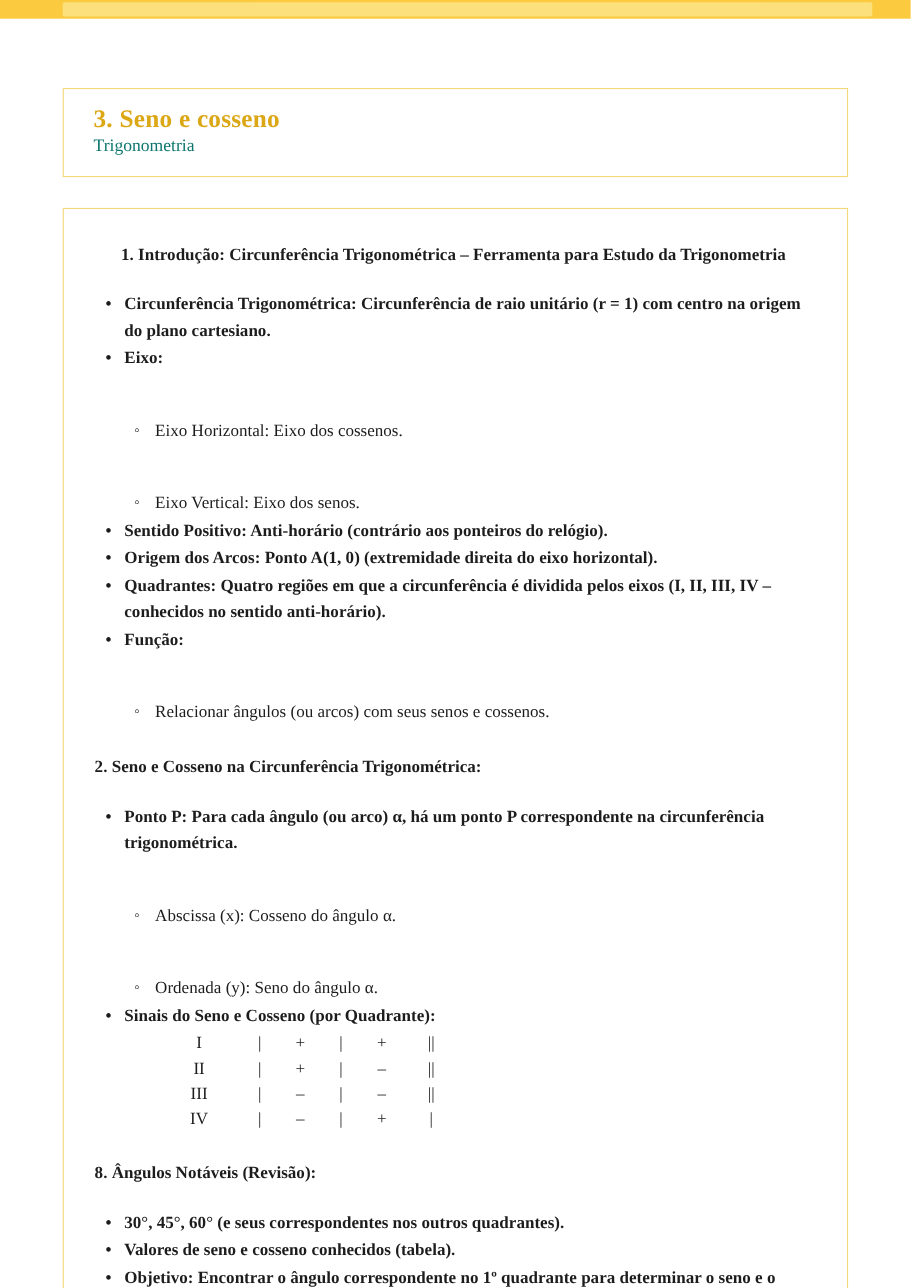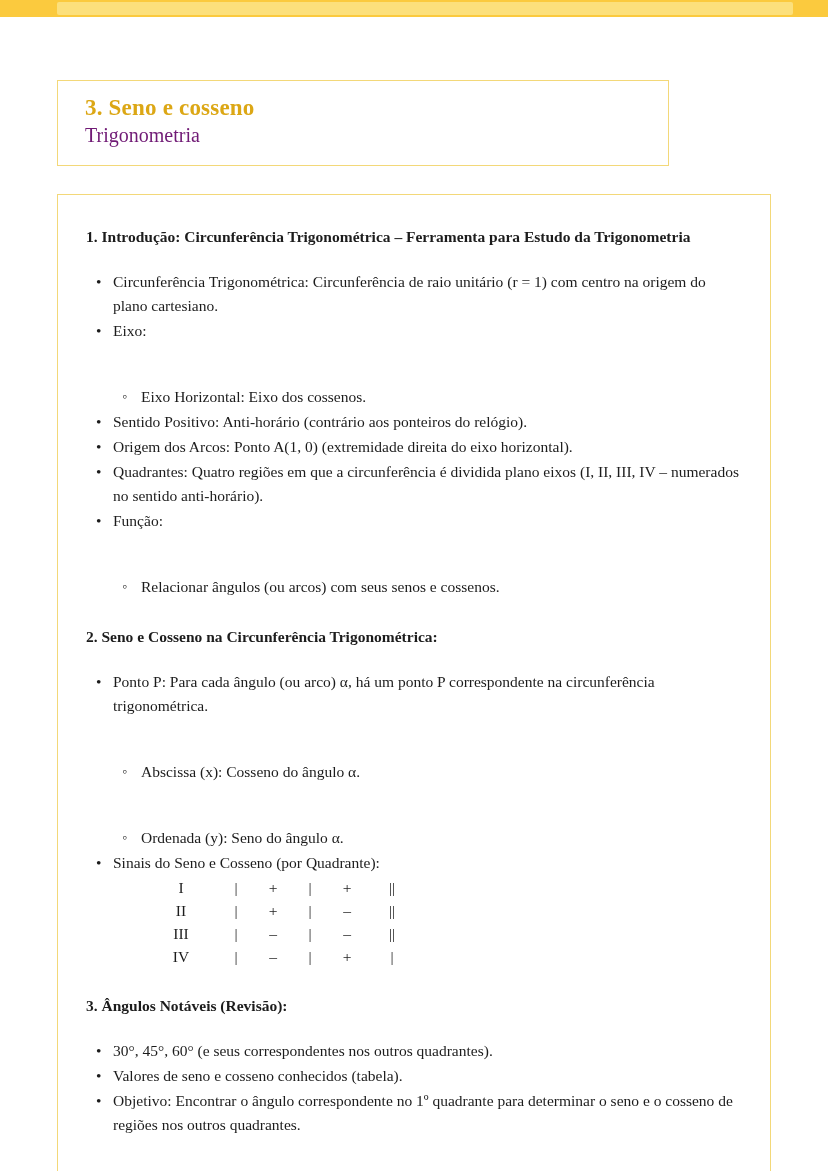--- a/index.html
+++ b/index.html
@@ -18,57 +18,57 @@
   }
   .top-bar-inner {
     position: absolute;
     left: 57px; top: 2px;
     width: 736px; height: 13px;
     background: #fce07c;
     border-radius: 2px;
   }
   .title-card {
     margin: 63px 57px 0 57px;
-    width: 612px;
+    width: 714px;
     border: 1px solid #f3d879;
     padding: 14px 20px 18px 27px;
   }
   .title-card h1 {
     margin: 0;
     font-size: 23px;
     font-weight: bold;
     color: #dca715;
     letter-spacing: 0.2px;
   }
   .title-card .subtitle {
     margin-top: 3px;
-    font-size: 20px;
-    color: #701a75;
+    font-size: 16px;
+    color: #0f766e;
   }
   .content-card {
     margin: 28px 57px 0 57px;
     width: 714px;
     height: 1080px; 
     border: 1px solid #f3d879;
     padding: 30px 28px 30px 28px;
     font-size: 15.5px;
     line-height: 24px;
   }
   .content-card h2 {
     margin: 26px 0 21px 0;
     font-size: 15.5px;
     font-weight: bold;
     line-height: 24px;
   }
-  .content-card h2.first { margin-top: 0; }
+  .content-card h2.first { margin-top: 0; margin-left: 24px; }
   .li {
     position: relative;
     margin: 1px 0;
   }
-  .l1 { padding-left: 27px; }
+  .l1 { padding-left: 27px; font-weight: bold; }
   .l1::before {
     content: "\2022";
     position: absolute;
     left: 10px; top: 0;
   }
   .l2 { padding-left: 55px; margin-top: 42px; }
   .l2::before {
     content: "\25E6";
     position: absolute;
     left: 36px; top: 0;
@@ -104,23 +104,24 @@
     <h1>3. Seno e cosseno</h1>
     <div class="subtitle">Trigonometria</div>
   </div>
 
   <div class="content-card">
 
     <h2 class="first">1. Introdução: Circunferência Trigonométrica – Ferramenta para Estudo da Trigonometria</h2>
     <div class="li l1"><span>Circunferência Trigonométrica: Circunferência de raio unitário (r = 1) com centro na origem do plano cartesiano.</span></div>
     <div class="li l1"><span>Eixo:</span></div>
     <div class="li l2"><span>Eixo Horizontal: Eixo dos cossenos.</span></div>
+    <div class="li l2"><span>Eixo Vertical: Eixo dos senos.</span></div>
     <div class="li l1"><span>Sentido Positivo: Anti-horário (contrário aos ponteiros do relógio).</span></div>
     <div class="li l1"><span>Origem dos Arcos: Ponto A(1, 0) (extremidade direita do eixo horizontal).</span></div>
-    <div class="li l1"><span>Quadrantes: Quatro regiões em que a circunferência é dividida plano eixos (I, II, III, IV – numerados no sentido anti-horário).</span></div>
+    <div class="li l1"><span>Quadrantes: Quatro regiões em que a circunferência é dividida pelos eixos (I, II, III, IV – conhecidos no sentido anti-horário).</span></div>
     <div class="li l1"><span>Função:</span></div>
     <div class="li l2"><span>Relacionar ângulos (ou arcos) com seus senos e cossenos.</span></div>
 
     <h2>2. Seno e Cosseno na Circunferência Trigonométrica:</h2>
     <div class="li l1"><span>Ponto P: Para cada ângulo (ou arco) α, há um ponto P correspondente na circunferência trigonométrica.</span></div>
     <div class="li l2"><span>Abscissa (x): Cosseno do ângulo α.</span></div>
     <div class="li l2"><span>Ordenada (y): Seno do ângulo α.</span></div>
     <div class="li l1"><span>Sinais do Seno e Cosseno (por Quadrante):</span></div>
 
     <div class="sign-table">
@@ -151,20 +152,20 @@
       <div class="srow">
         <span class="c q">IV</span>
         <span class="c p1">|</span>
         <span class="c s1">–</span>
         <span class="c p2">|</span>
         <span class="c s2">+</span>
         <span class="c t">|</span>
       </div>
     </div>
 
-    <h2>3. Ângulos Notáveis (Revisão):</h2>
+    <h2>8. Ângulos Notáveis (Revisão):</h2>
     <div class="li l1"><span>30°, 45°, 60° (e seus correspondentes nos outros quadrantes).</span></div>
     <div class="li l1"><span>Valores de seno e cosseno conhecidos (tabela).</span></div>
 
     <div class="li l1"><span>Objetivo: Encontrar o ângulo correspondente no 1º quadrante para determinar o seno e o cosseno de regiões nos outros quadrantes.</span></div>
 
   </div>
 </div>
 
 </body></html>

